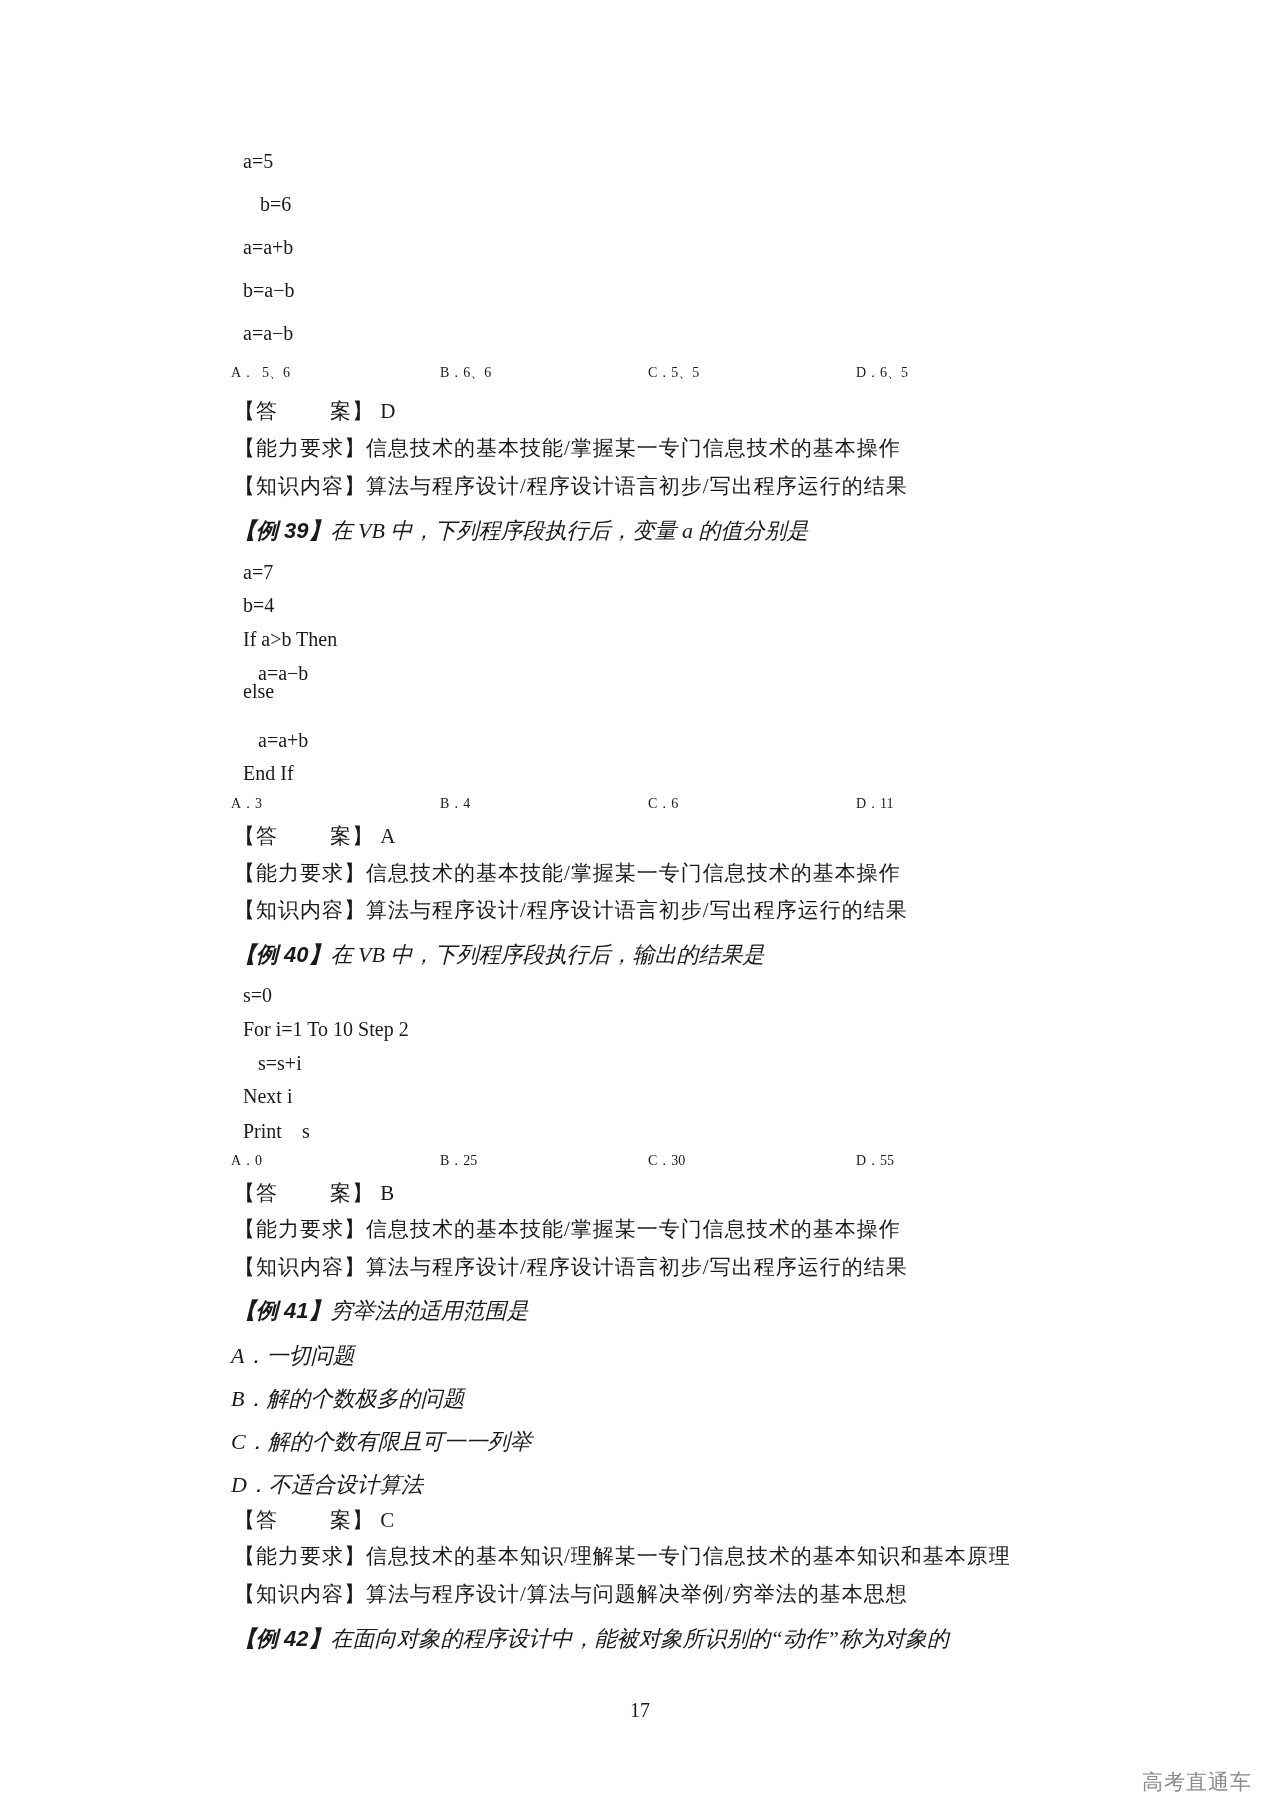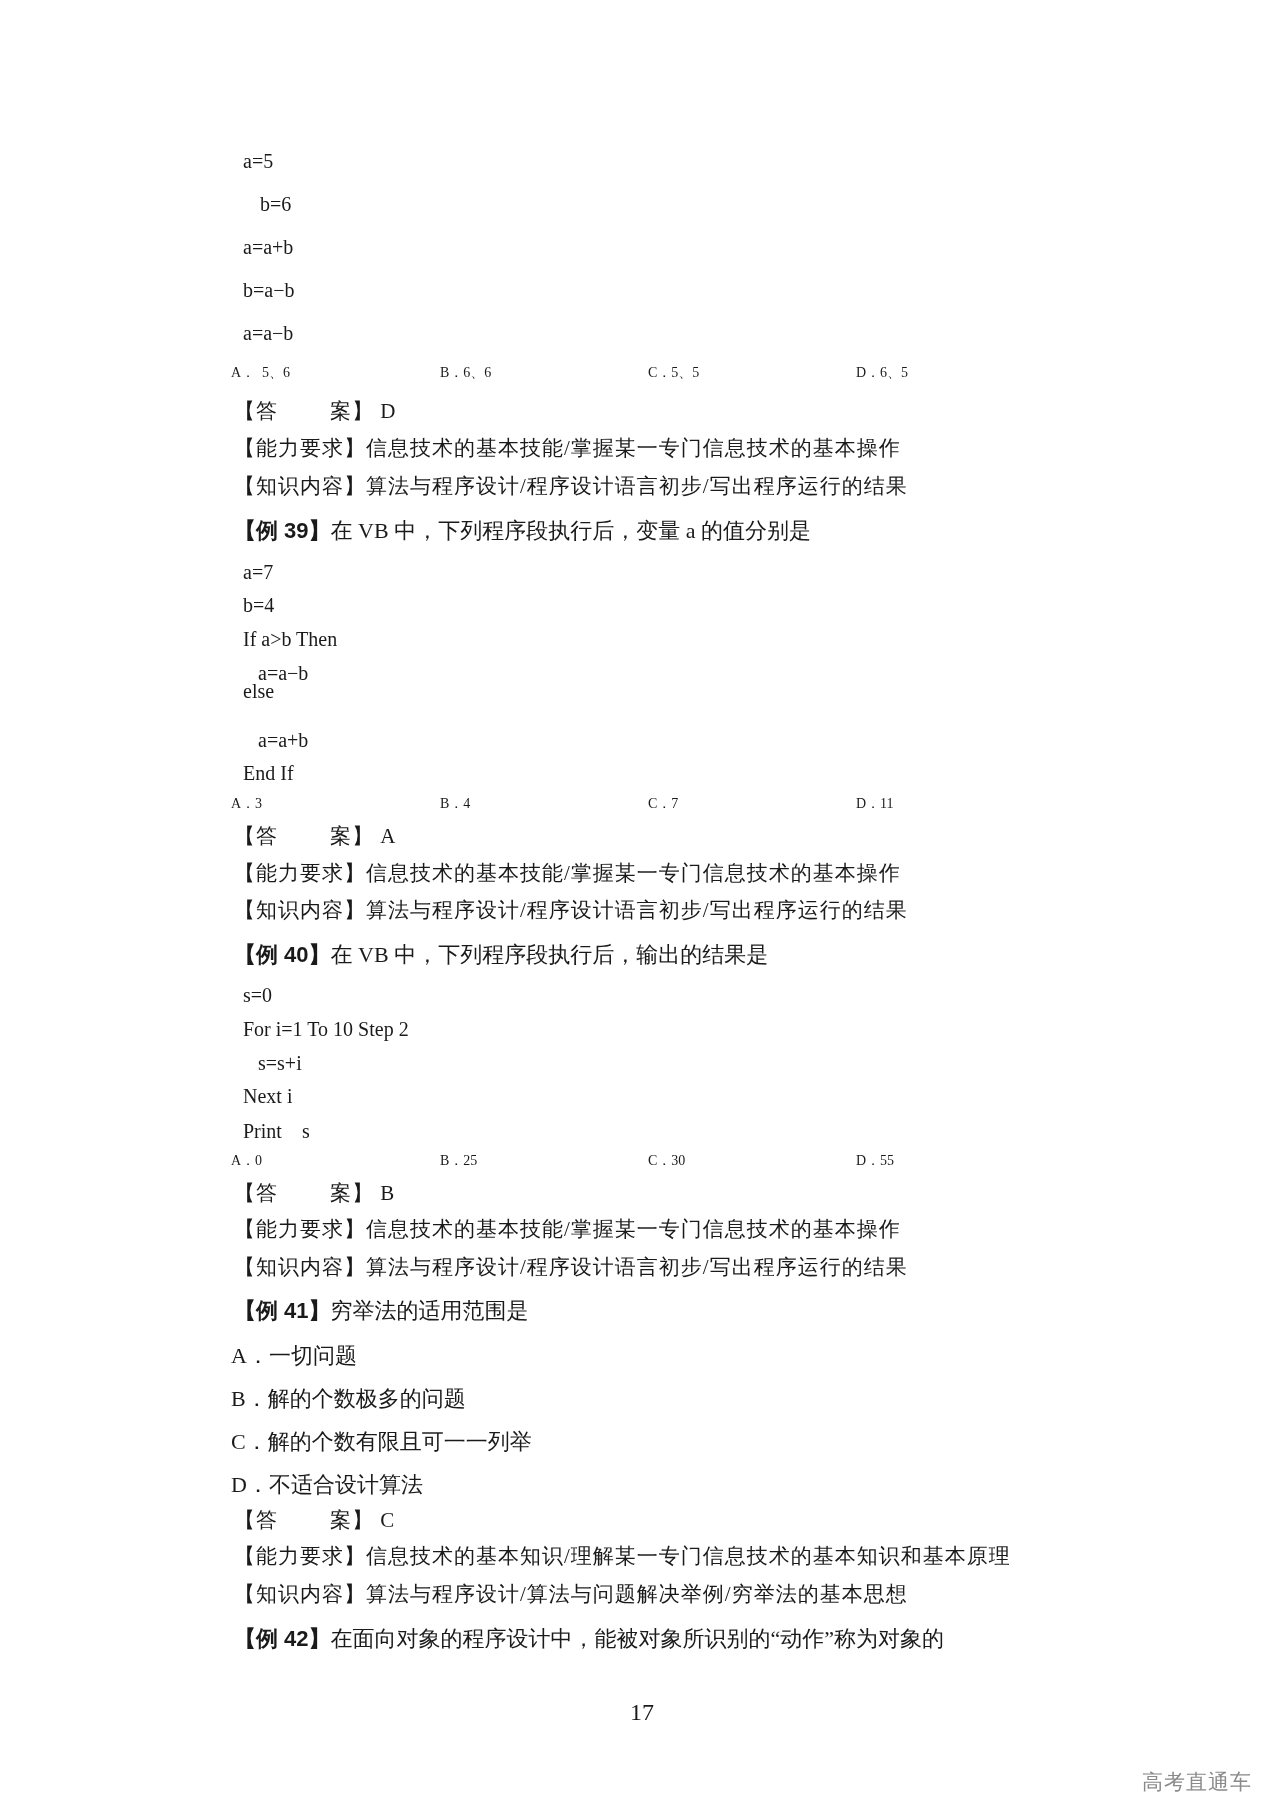--- a/index.html
+++ b/index.html
@@ -2,24 +2,24 @@
 <html><head>
 <meta charset="utf-8">
 <style>
   html, body { margin:0; padding:0; background:#ffffff; }
   body { width:1280px; height:1819px; position:relative; overflow:hidden;
          font-family:"Liberation Serif","DejaVu Serif",serif; color:#1a1a1a; }
   .ln { position:absolute; white-space:pre; line-height:1; }
   .code { font-size:20px; }
   .opt { font-size:14px; }
   .tag { font-size:21px; letter-spacing:1px;text-align:right; }
-  .q { font-size:22px; }
+  .q { font-size:22px;font-style:italic; }
   .q b { font-family:"Liberation Sans","DejaVu Sans",sans-serif; font-weight:bold; }
   .ans-gap { display:inline-block; width:52px; }
-  .pg { font-size:24px; }
+  .pg { font-size:20px; }
   .wm { font-size:21px; color:#8a8a8a; font-family:"DejaVu Sans","Liberation Sans",sans-serif; letter-spacing:1px; }
 </style>
 </head>
 <body>
 
 <div>
   <div class="ln code" style="left:243px;top:151px">a=5</div>
   <div class="ln code" style="left:260px;top:194px">b=6</div>
   <div class="ln code" style="left:243px;top:237px">a=a+b</div>
   <div class="ln code" style="left:243px;top:280px">b=a−b</div>
@@ -40,21 +40,21 @@
   <div class="ln code" style="left:243px;top:562px">a=7</div>
   <div class="ln code" style="left:243px;top:595px">b=4</div>
   <div class="ln code" style="left:243px;top:629px">If a&gt;b Then</div>
   <div class="ln code" style="left:243px;top:663px">   a=a−b</div>
   <div class="ln code" style="left:243px;top:681px">else</div>
   <div class="ln code" style="left:243px;top:730px">   a=a+b</div>
   <div class="ln code" style="left:243px;top:763px">End If</div>
 
   <div class="ln opt" style="left:231px;top:797px">A．3</div>
   <div class="ln opt" style="left:440px;top:797px">B．4</div>
-  <div class="ln opt" style="left:648px;top:797px">C．7</div>
+  <div class="ln opt" style="left:648px;top:797px">C．6</div>
   <div class="ln opt" style="left:856px;top:797px">D．11</div>
 
   <div class="ln tag" style="left:234px;top:826px"><span>【答</span><span class="ans-gap"></span><span>案】</span> <span>A</span></div>
   <div class="ln tag" style="left:234px;top:863px">【能力要求】信息技术的基本技能/掌握某一专门信息技术的基本操作</div>
   <div class="ln tag" style="left:234px;top:900px">【知识内容】算法与程序设计/程序设计语言初步/写出程序运行的结果</div>
 </div>
 
 <div>
   <div class="ln q" style="left:234px;top:944px"><b>【例 40】</b><span>在 VB 中，下列程序段执行后，输出的结果是</span></div>
   <div class="ln code" style="left:243px;top:985px">s=0</div>

